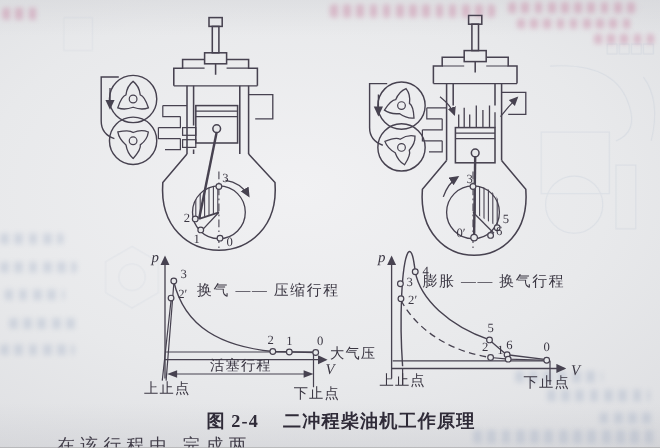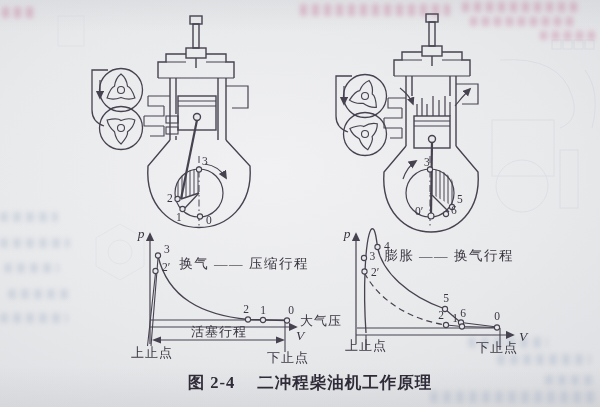--- a/index.html
+++ b/index.html
@@ -266,14 +266,15 @@
     <text class="num" x="463" y="317" text-anchor="middle">6</text>
     <text class="num" x="441" y="319" text-anchor="middle">2</text>
     <text class="num" x="455" y="322" text-anchor="middle">1</text>
     <text class="num" x="497" y="319.5" text-anchor="middle">0</text>
   </svg>
 
   <div class="caption">
     <span class="fig-no">图 2-4</span><span>二冲程柴油机工作原理</span>
   </div>
 
+  <div class="clipped-line">在该行程中 完成两</div>
 
 </div>
 
 </body></html>

